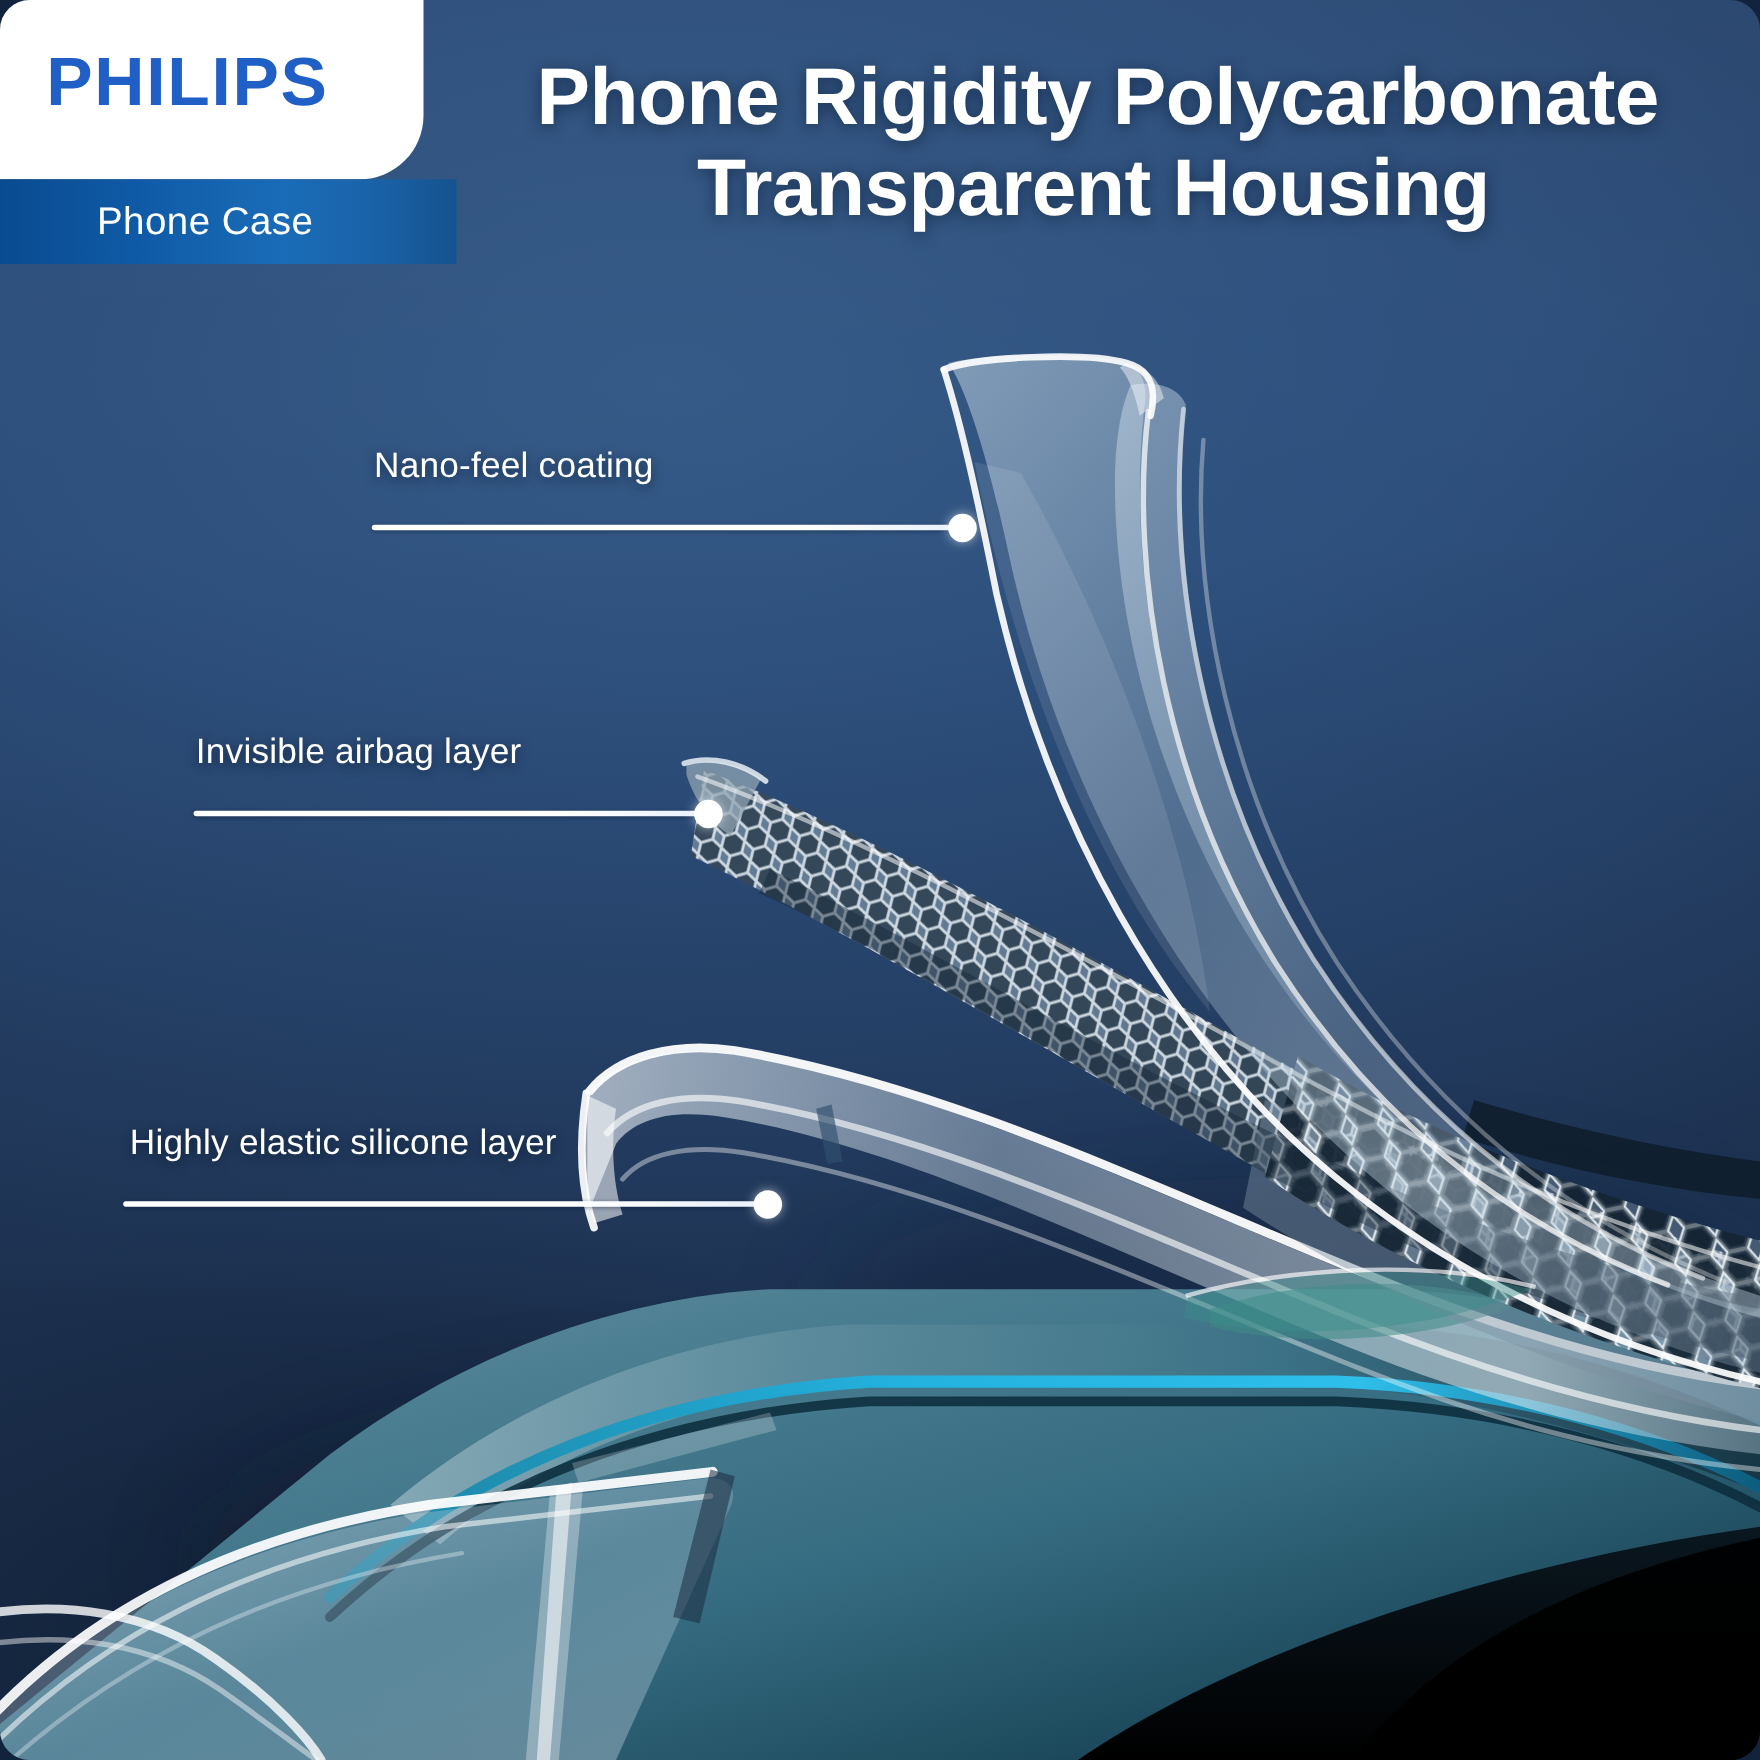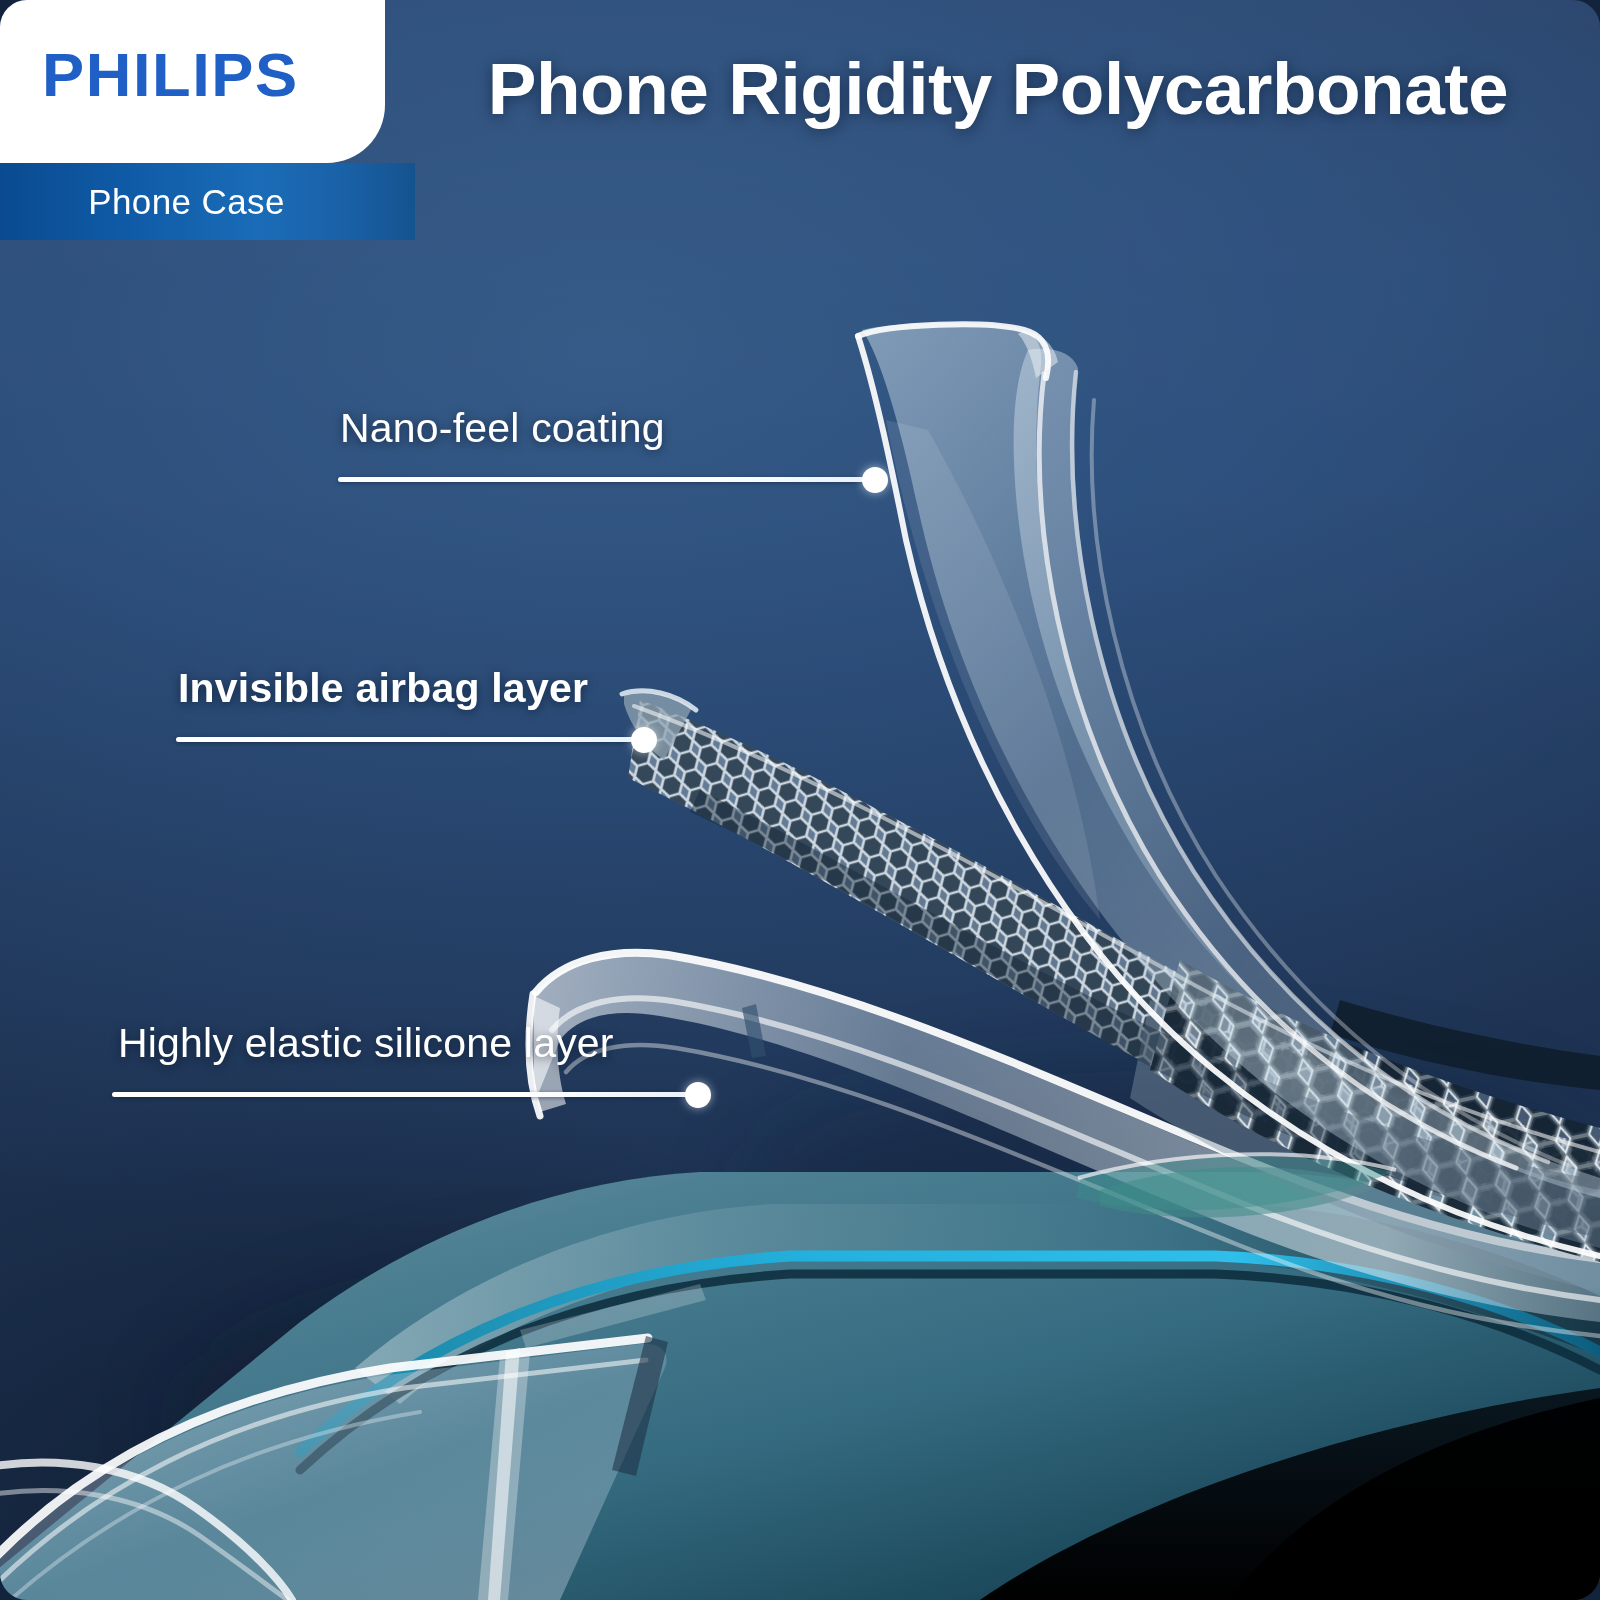--- a/index.html
+++ b/index.html
@@ -72,21 +72,21 @@
   }
 
   
   .art{position:absolute;inset:0;z-index:10;}
   .art svg{position:absolute;inset:0;width:1600px;height:1600px;display:block;}
 
   
   .callout{position:absolute;z-index:70;}
   .callout .ctext{
     position:absolute;white-space:nowrap;
-    color:#ffffff;font-size:41px;font-weight:normal;
+    color:#ffffff;font-size:32px;font-weight:normal;
     letter-spacing:.2px;
     text-shadow:0 2px 10px rgba(6,18,38,.6);
   }
   .callout .cline{
     position:absolute;height:5px;
     background:linear-gradient(90deg,#ffffff 0%,#ffffff 70%,#e8f0fb 100%);
     border-radius:3px;
     box-shadow:0 1px 4px rgba(6,18,38,.45);
   }
   .callout .cdot{
@@ -95,21 +95,21 @@
     box-shadow:0 0 10px rgba(255,255,255,.55);
   }
 
   
   #co-nano{left:338px;top:405px;}
   #co-nano .ctext{left:2px;top:0;}
   #co-nano .cline{left:0;top:72px;width:538px;}
   #co-nano .cdot{left:524px;top:62px;}
 
   #co-airbag{left:176px;top:665px;}
-  #co-airbag .ctext{left:2px;top:0;font-weight:bold;}
+  #co-airbag .ctext{left:2px;top:0;}
   #co-airbag .cline{left:0;top:72px;width:469px;}
   #co-airbag .cdot{left:455px;top:62px;}
 
   #co-silicone{left:112px;top:1020px;}
   #co-silicone .ctext{left:6px;top:0;}
   #co-silicone .cline{left:0;top:72px;width:586px;}
   #co-silicone .cdot{left:573px;top:62px;}
 </style>
 </head>
 <body>
@@ -397,20 +397,21 @@
     <div class="brand-plate">
       <div class="brand-word">PHILIPS</div>
     </div>
     <div class="brand-band">
       <div class="brand-band-label">Phone Case</div>
     </div>
   </div>
 
   <div class="headline">
     <span class="ln ln1">Phone Rigidity Polycarbonate</span>
+    <span class="ln ln2">Transparent Housing</span>
   </div>
 
   <div class="callout" id="co-nano">
     <div class="ctext">Nano-feel coating</div>
     <div class="cline"></div>
     <div class="cdot"></div>
   </div>
 
   <div class="callout" id="co-airbag">
     <div class="ctext">Invisible airbag layer</div>

